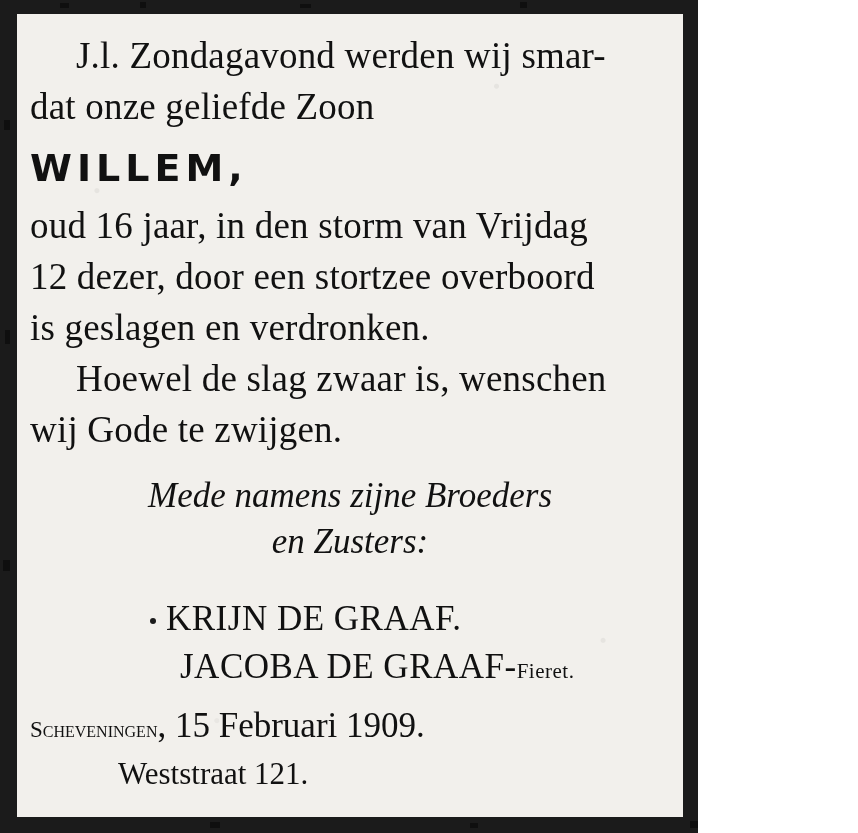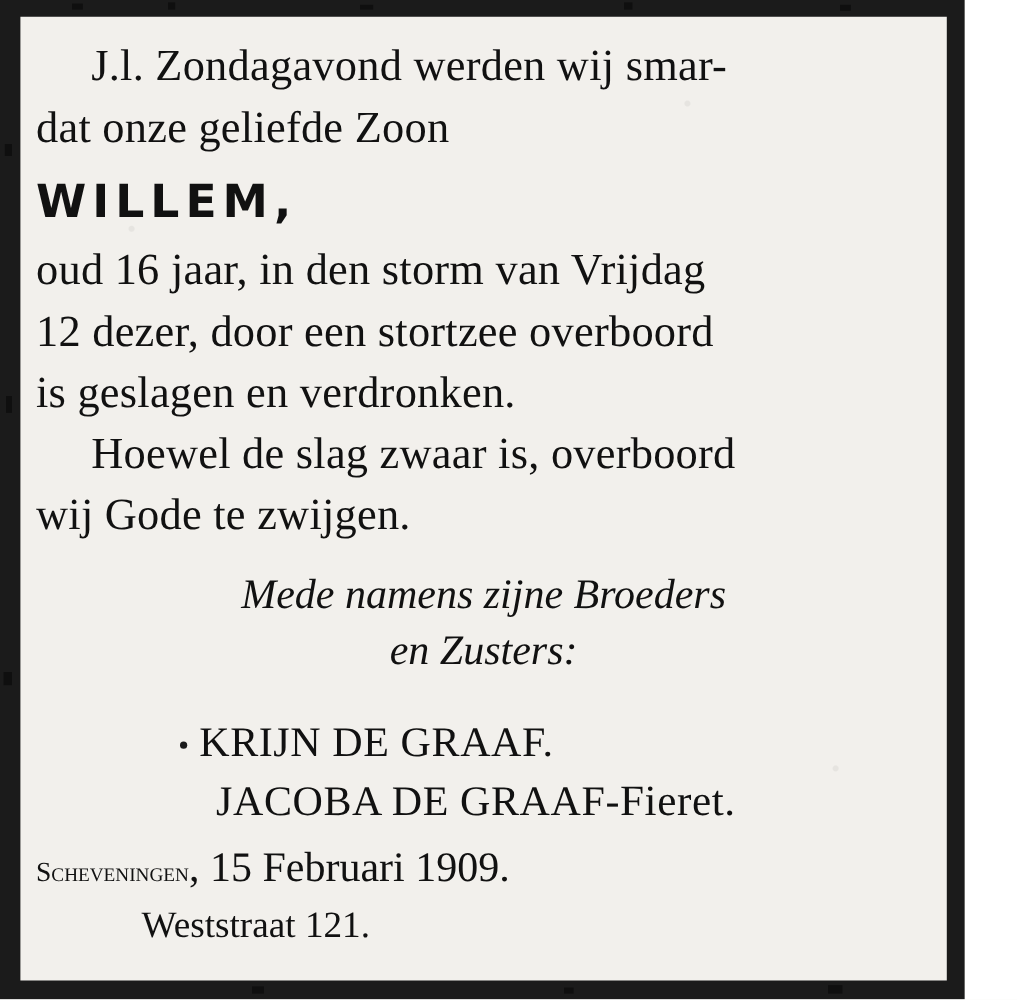--- a/index.html
+++ b/index.html
@@ -2,21 +2,21 @@
 <html><head>
 <meta charset="utf-8">
 <style>
   html, body {
     margin: 0;
     padding: 0;
     background: #ffffff;
   }
   #page {
     position: relative;
-    width: 804px;
+    width: 698px;
     height: 833px;
     background: #f2f0ec;
     overflow: hidden;
     font-family: "Liberation Serif", serif;
     color: #111111;
   }
 
   
   .border-frame {
     position: absolute;
@@ -87,21 +87,21 @@
 
   .signer {
     font-size: 35px;
     line-height: 48px;
     letter-spacing: .5px;
   }
   .signer-1 { padding-left: 120px; }
   .signer-2 { padding-left: 150px; }
 
   .smallcaps-lead { font-size: 23px; }
-  .sc { font-size: 36px; }
+  .sc { font-size: 21px; }
 
   .place {
     margin-top: 8px;
     font-size: 35px;
     line-height: 46px;
   }
   .street {
     font-size: 31px;
     line-height: 42px;
     padding-left: 88px;
@@ -145,21 +145,21 @@
 
     <div class="line indent">J.l.  Zondagavond  werden  wij  smar-</div>
     <div class="line">dat  onze  geliefde  Zoon</div>
 
     <div class="name-willem">WILLEM,</div>
 
     <div class="line">oud  16  jaar,  in  den  storm  van  Vrijdag</div>
     <div class="line">12  dezer,  door  een  stortzee  overboord</div>
     <div class="line">is  geslagen  en  verdronken.</div>
 
-    <div class="line indent">Hoewel  de  slag  zwaar  is,  overboord</div>
+    <div class="line indent">Hoewel  de  slag  zwaar  is,  wenschen</div>
     <div class="line">wij  Gode  te  zwijgen.</div>
 
     <div class="mede">Mede namens zijne Broeders</div>
     <div class="mede" style="margin-top:0">en Zusters:</div>
 
     <div class="signer signer-1" style="margin-top:30px;">
       <span class="dot-mark"></span><span>KRIJN DE GRAAF.</span>
     </div>
 
     <div class="signer signer-2">

